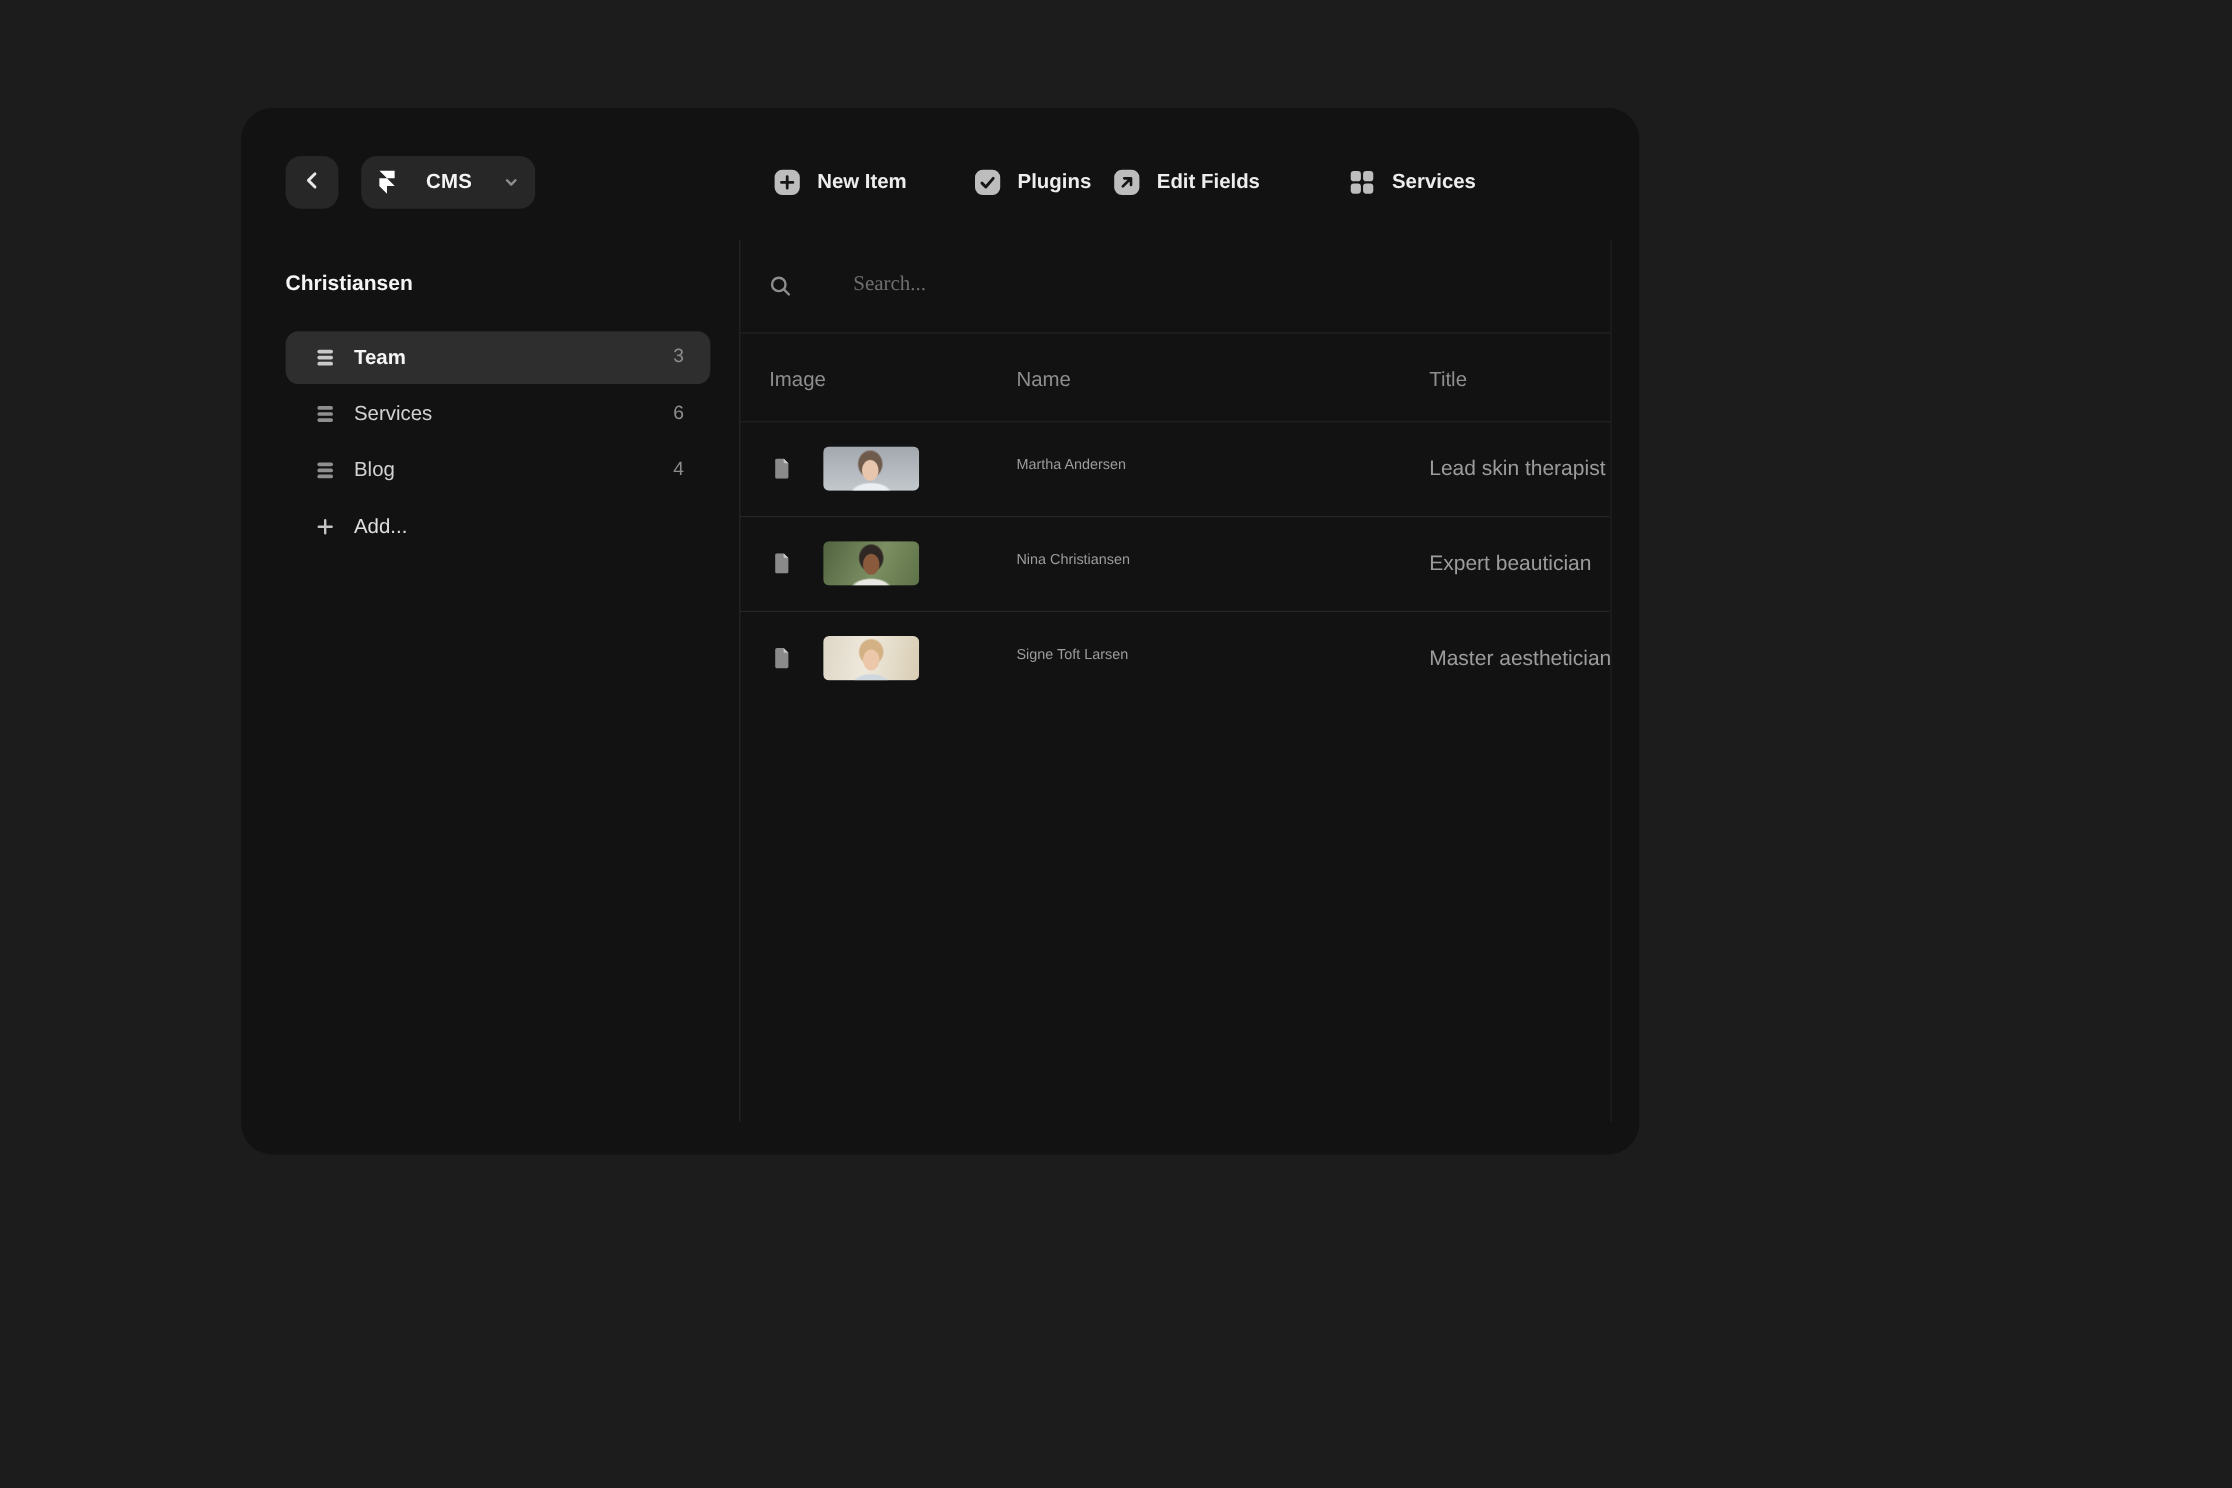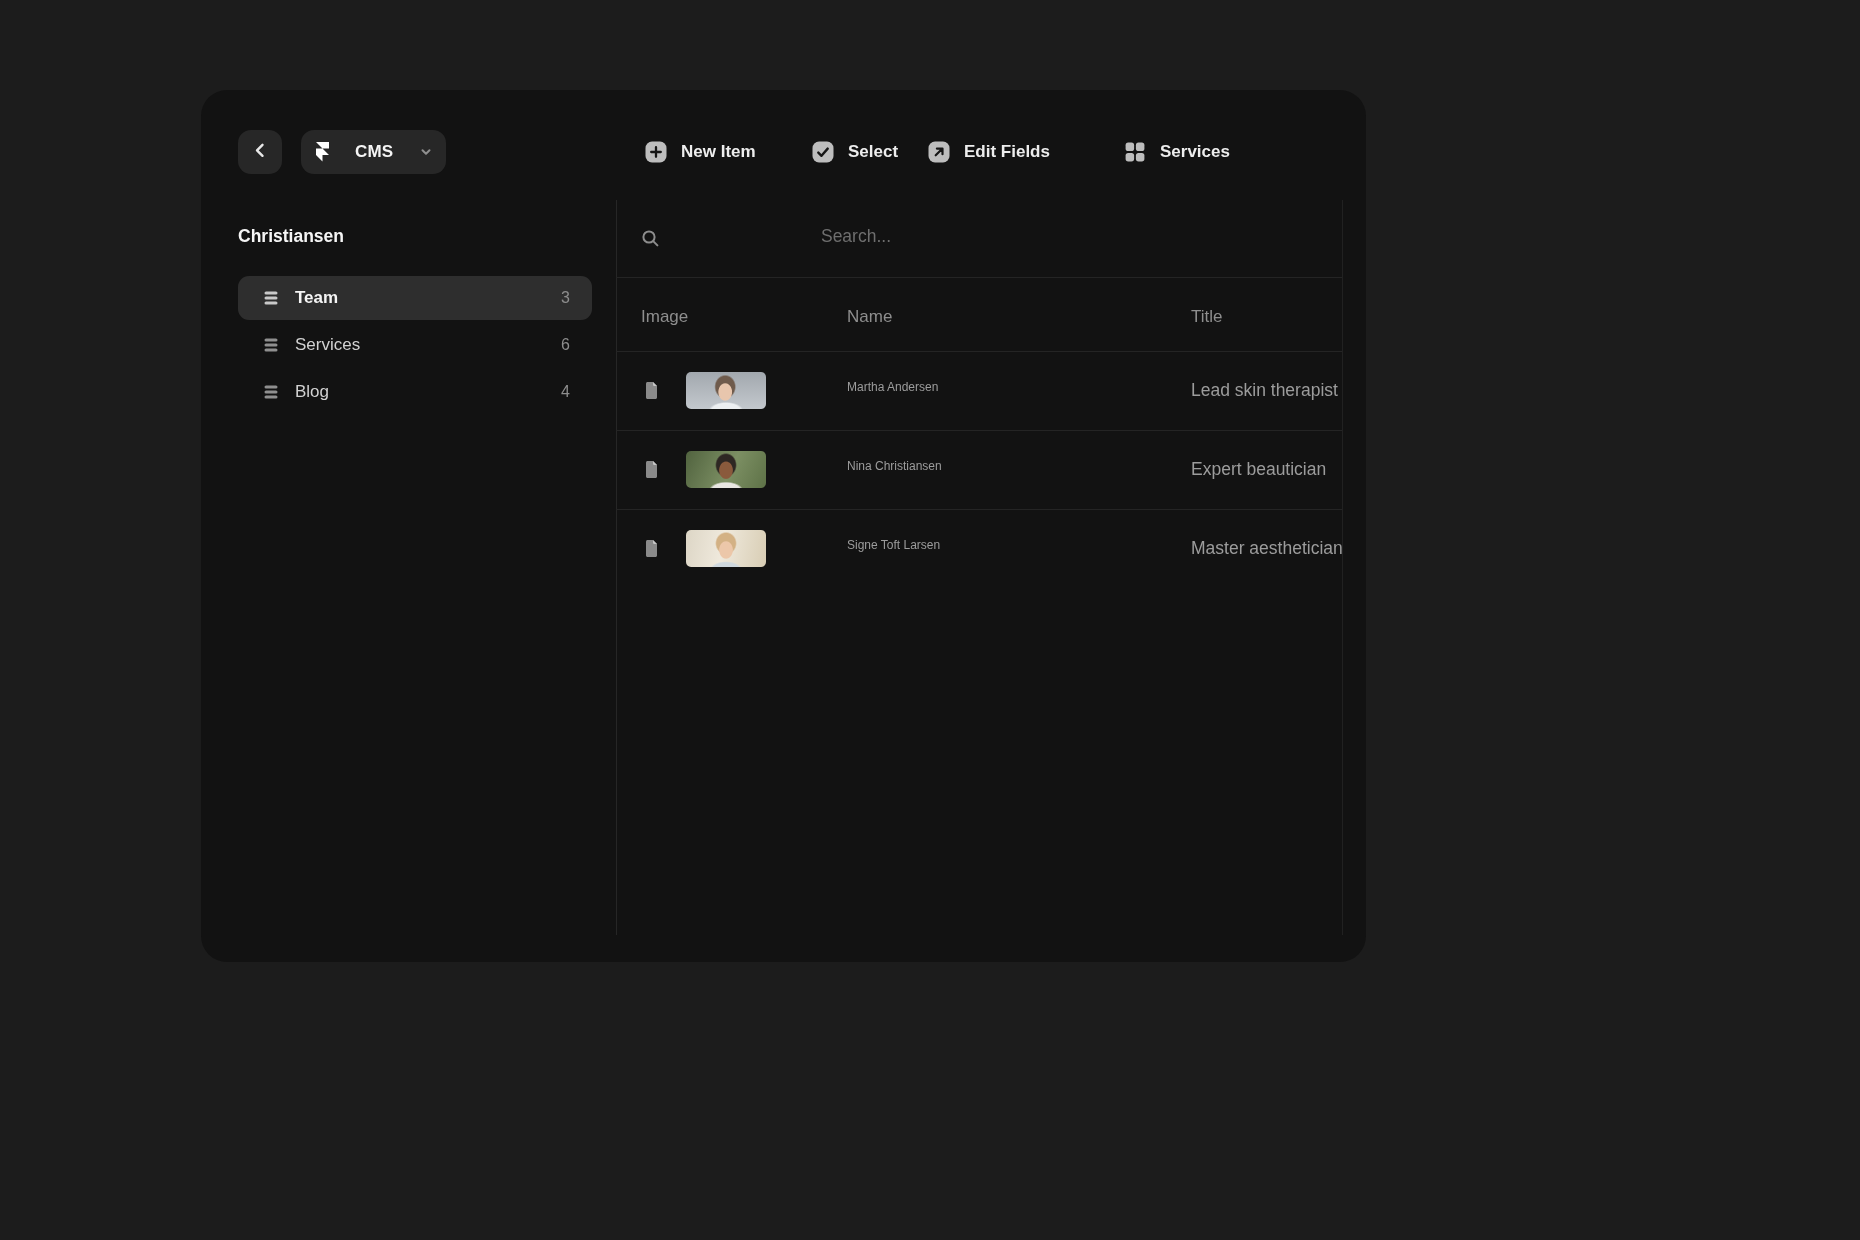--- a/index.html
+++ b/index.html
@@ -69,23 +69,23 @@
   .v-divider-right { position:absolute; left:1141px; top:110px; bottom:27px; width:1px; background:#212121; }
   .h-div { position:absolute; left:415px; width:726px; height:1px; background:#242424; }
   .div-search { top:187px; }
   .div-header { top:261px; }
   .div-row1 { top:340px; }
   .div-row2 { top:419px; }
 
   
   .search-icon { position:absolute; left:440px; top:139px; }
   .search-input {
-    position:absolute; left:485px; top:130px; width:340px; height:32px;
+    position:absolute; left:508px; top:130px; width:340px; height:32px;
     background:transparent; border:none; outline:none;
-    color:#ededed; font-size:17.5px; font-family:Liberation Sans, sans-serif;text-align:center;
+    color:#ededed; font-size:17.5px; font-family:Liberation Serif, serif;
   }
   .search-input::placeholder { color:#6e6e6e; }
 
   
   .col-header { position:absolute; top:217px; color:#8e8e8e; font-size:17px; }
   .ch-image { left:440px; }
   .ch-name { left:646px; }
   .ch-title { left:990px; }
 
   .row { position:absolute; left:415px; width:726px; height:79px; cursor:pointer; }
@@ -164,21 +164,21 @@
     <span class="action-label">New Item</span>
   </div>
 
   <div class="toolbar-action ta-select">
     <span style="display:flex;">
       <svg width="24" height="24" viewBox="0 0 24 24">
           <rect x="1.5" y="1.5" width="21" height="21" rx="6.5" fill="#bdbdbd"></rect>
           <path d="M7.3 12.6l3.2 3.2 6.2-7.2" fill="none" stroke="#161616" stroke-width="2.4" stroke-linecap="round" stroke-linejoin="round"></path>
         </svg>
     </span>
-    <span class="action-label">Select</span>
+    <span class="action-label">Plugins</span>
   </div>
 
   <div class="toolbar-action ta-edit">
     <span style="display:flex;">
       <svg width="24" height="24" viewBox="0 0 24 24">
           <rect x="1.5" y="1.5" width="21" height="21" rx="6.5" fill="#bdbdbd"></rect>
           <path d="M8.7 15.3 L15 9 M9.9 8.6 h5.6 v5.6" fill="none" stroke="#161616" stroke-width="2.2" stroke-linecap="round" stroke-linejoin="round"></path>
         </svg>
     </span>
     <span class="action-label">Edit Fields</span>
@@ -225,20 +225,28 @@
       <span class="stack-icon" style="display:flex;">
         <svg width="18" height="18" viewBox="0 0 18 18">
             <rect x="2.5" y="2.4" width="13" height="3.1" rx="1.55"></rect>
             <rect x="2.5" y="7.45" width="13" height="3.1" rx="1.55"></rect>
             <rect x="2.5" y="12.5" width="13" height="3.1" rx="1.55"></rect>
           </svg>
       </span>
       <span class="collection-label">Blog</span>
       <span class="collection-count">4</span>
     </div>
+    <div class="add-item">
+      <span style="display:flex;">
+        <svg width="18" height="18" viewBox="0 0 18 18">
+            <path d="M9 3.6v10.8M3.6 9h10.8" stroke="#c4c4c4" stroke-width="2" stroke-linecap="round"></path>
+          </svg>
+      </span>
+      <span class="add-label">Add...</span>
+    </div>
   </div>
 
   <div class="v-divider"></div>
   <div class="v-divider-right"></div>
   <div class="h-div div-search"></div>
   <div class="h-div div-header"></div>
   <div class="h-div div-row1"></div>
   <div class="h-div div-row2"></div>
 
   <span class="search-icon" style="display:flex;">

